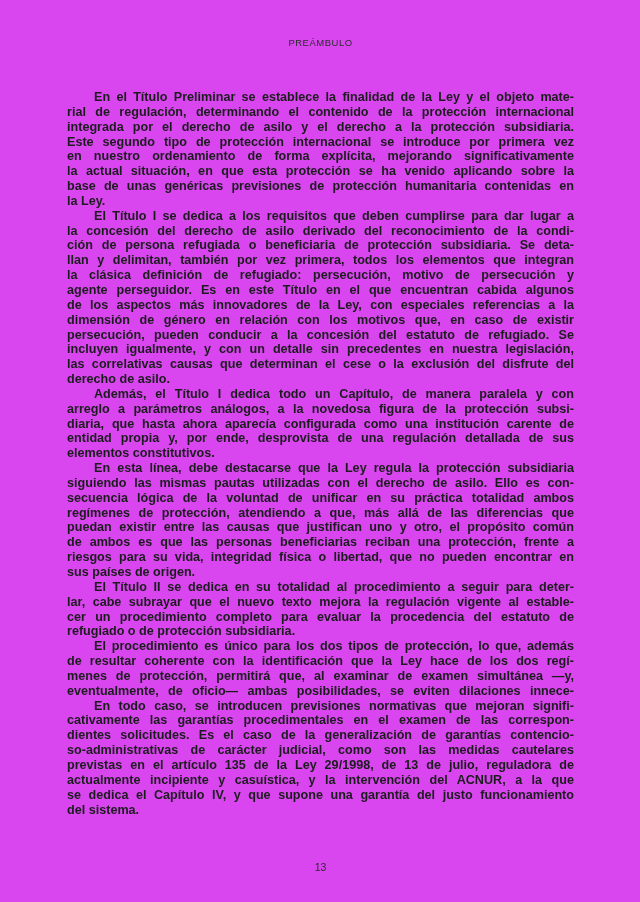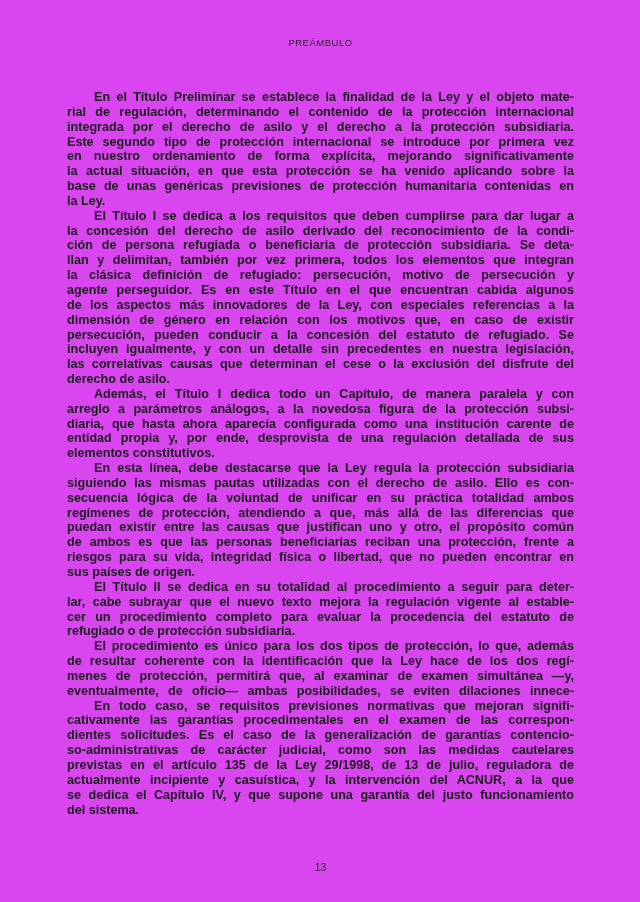--- a/index.html
+++ b/index.html
@@ -119,21 +119,21 @@
         <div class="line">cer un procedimiento completo para evaluar la procedencia del estatuto de</div>
         <div class="line last">refugiado o de protección subsidiaria.</div>
       </div>
       <div class="paragraph">
         <div class="line first">El procedimiento es único para los dos tipos de protección, lo que, además</div>
         <div class="line">de resultar coherente con la identificación que la Ley hace de los dos regí-</div>
         <div class="line">menes de protección, permitirá que, al examinar de examen simultánea —y,</div>
         <div class="line">eventualmente, de oficio— ambas posibilidades, se eviten dilaciones innece-</div>
       </div>
       <div class="paragraph">
-        <div class="line first">En todo caso, se requisitos previsiones normativas que mejoran signifi-</div>
+        <div class="line first">En todo caso, se introducen previsiones normativas que mejoran signifi-</div>
         <div class="line">cativamente las garantías procedimentales en el examen de las correspon-</div>
         <div class="line">dientes solicitudes. Es el caso de la generalización de garantías contencio-</div>
         <div class="line">so-administrativas de carácter judicial, como son las medidas cautelares</div>
         <div class="line">previstas en el artículo 135 de la Ley 29/1998, de 13 de julio, reguladora de</div>
         <div class="line">actualmente incipiente y casuística, y la intervención del ACNUR, a la que</div>
         <div class="line">se dedica el Capítulo IV, y que supone una garantía del justo funcionamiento</div>
         <div class="line last">del sistema.</div>
       </div>
     </main>
 

